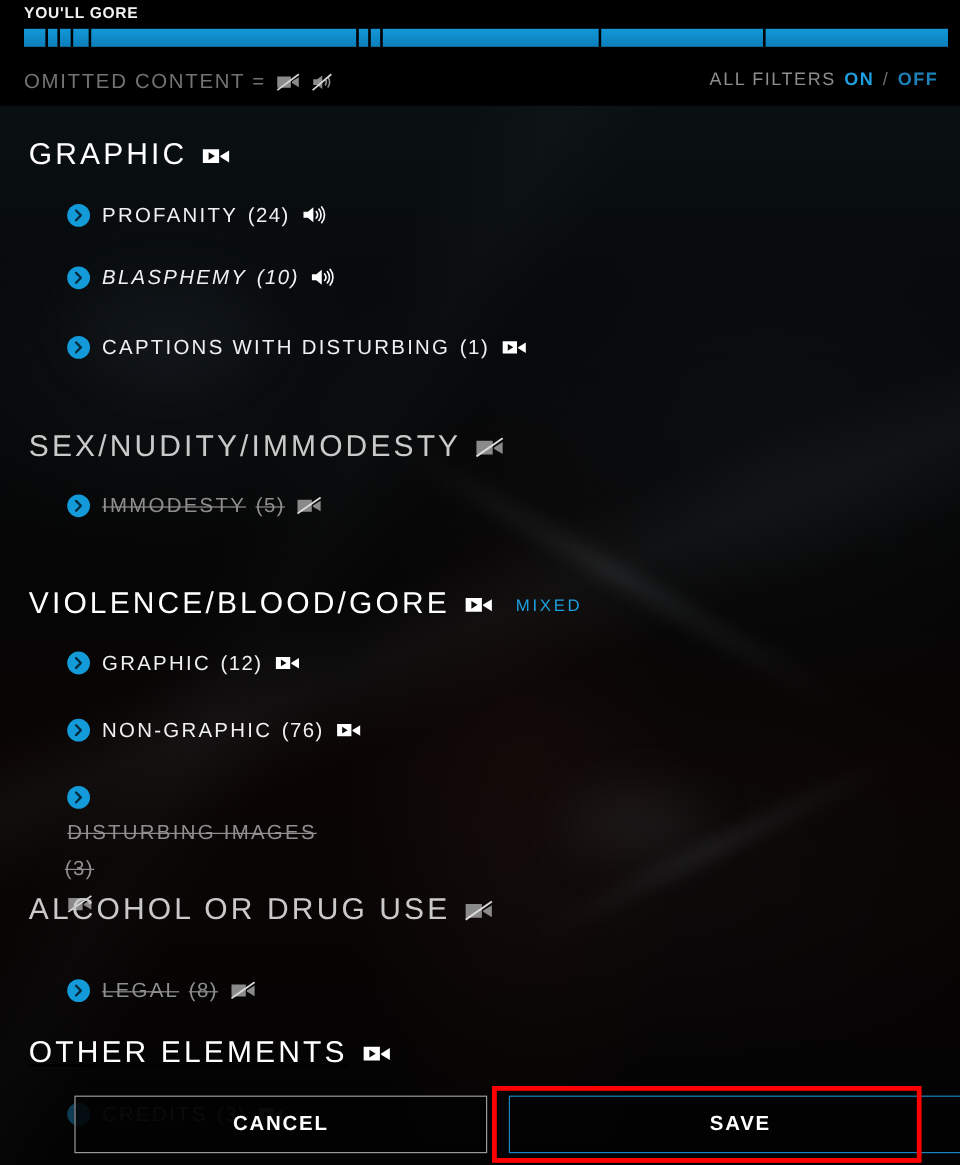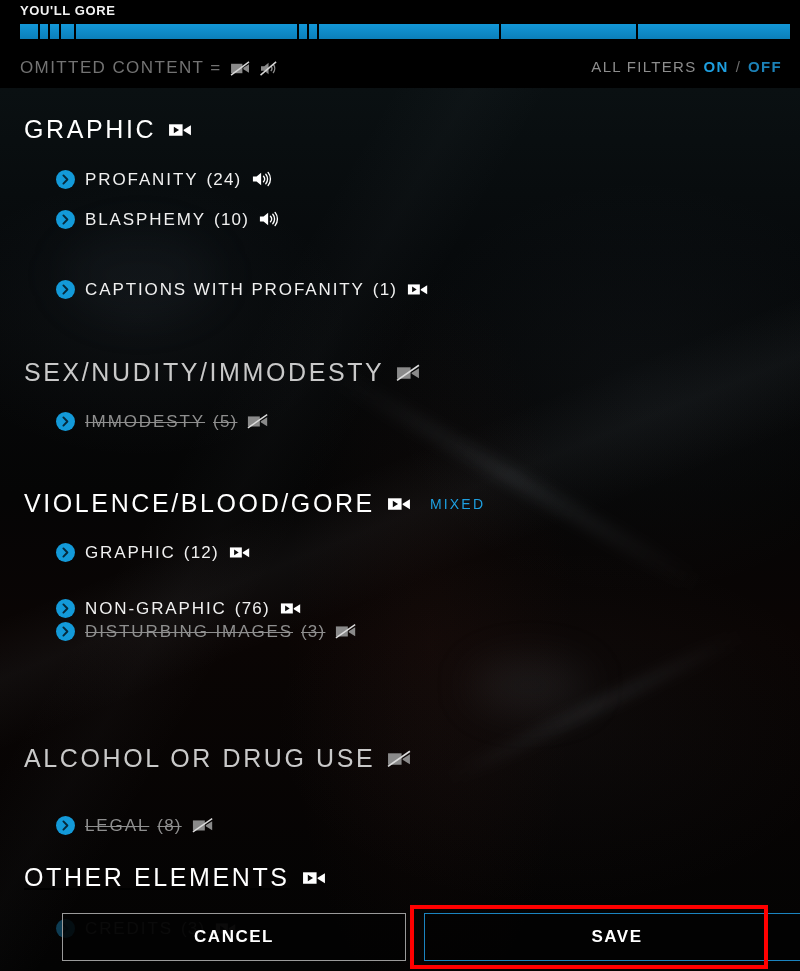--- a/index.html
+++ b/index.html
@@ -224,42 +224,42 @@
         </span>
         <span class="item-label">PROFANITY</span>
         <span class="item-count">(24)</span>
         <span class="ic">
           <svg width="21" height="18" viewBox="0 0 23 18">
             <path d="M1 6.3h4L10 2.2v13.6L5 11.7H1z" fill="#ffffff"></path>
             <path d="M12.6 6a4.6 4.6 0 010 6M15.1 3.8a8 8 0 010 10.4M17.6 1.8a11.3 11.3 0 010 14.4" stroke="#ffffff" stroke-width="1.5" fill="none" stroke-linecap="round"></path>
           </svg>
         </span>
       </div>
-      <div class="item " style="top: 122px;">
+      <div class="item " style="top: 134px; font-style: italic;">
         <span class="bullet">
           <svg width="9" height="11" viewBox="0 0 9 11">
             <path d="M2.4 1.4L6.4 5.5 2.4 9.6" stroke="#06293b" stroke-width="1.9" fill="none" stroke-linecap="round" stroke-linejoin="round"></path>
           </svg>
         </span>
         <span class="item-label">BLASPHEMY</span>
         <span class="item-count">(10)</span>
         <span class="ic">
           <svg width="21" height="18" viewBox="0 0 23 18">
             <path d="M1 6.3h4L10 2.2v13.6L5 11.7H1z" fill="#ffffff"></path>
             <path d="M12.6 6a4.6 4.6 0 010 6M15.1 3.8a8 8 0 010 10.4M17.6 1.8a11.3 11.3 0 010 14.4" stroke="#ffffff" stroke-width="1.5" fill="none" stroke-linecap="round"></path>
           </svg>
         </span>
       </div>
       <div class="item " style="top: 192px;">
         <span class="bullet">
           <svg width="9" height="11" viewBox="0 0 9 11">
             <path d="M2.4 1.4L6.4 5.5 2.4 9.6" stroke="#06293b" stroke-width="1.9" fill="none" stroke-linecap="round" stroke-linejoin="round"></path>
           </svg>
         </span>
-        <span class="item-label">CAPTIONS WITH PROFANITY</span>
+        <span class="item-label">CAPTIONS WITH DISTURBING</span>
         <span class="item-count">(1)</span>
         <span class="ic">
           <svg width="22" height="18" viewBox="0 0 24 18">
             <path d="M1 4h13v11H1z" fill="#ffffff"></path>
             <path d="M15 9.3l7-4.3v9.6l-7-4.3z" fill="#ffffff"></path>
             <path d="M5.6 6.4l5 3.1-5 3.1z" fill="#0b0b0b"></path>
           </svg>
         </span>
       </div>
       <div class="cat muted" style="top: 270px;">
@@ -324,21 +324,21 @@
         <span class="item-label">NON-GRAPHIC</span>
         <span class="item-count">(76)</span>
         <span class="ic">
           <svg width="22" height="18" viewBox="0 0 24 18">
             <path d="M1 4h13v11H1z" fill="#ffffff"></path>
             <path d="M15 9.3l7-4.3v9.6l-7-4.3z" fill="#ffffff"></path>
             <path d="M5.6 6.4l5 3.1-5 3.1z" fill="#0b0b0b"></path>
           </svg>
         </span>
       </div>
-      <div class="item off" style="top: 534px;">
+      <div class="item off" style="top: 567px; flex-direction: column;">
         <span class="bullet">
           <svg width="9" height="11" viewBox="0 0 9 11">
             <path d="M2.4 1.4L6.4 5.5 2.4 9.6" stroke="#06293b" stroke-width="1.9" fill="none" stroke-linecap="round" stroke-linejoin="round"></path>
           </svg>
         </span>
         <span class="item-label">DISTURBING IMAGES</span>
         <span class="item-count">(3)</span>
         <span class="ic">
           <svg width="22" height="18" viewBox="0 0 24 18">
             <path d="M1 4h13v11H1z" fill="#8a8a8a"></path>

